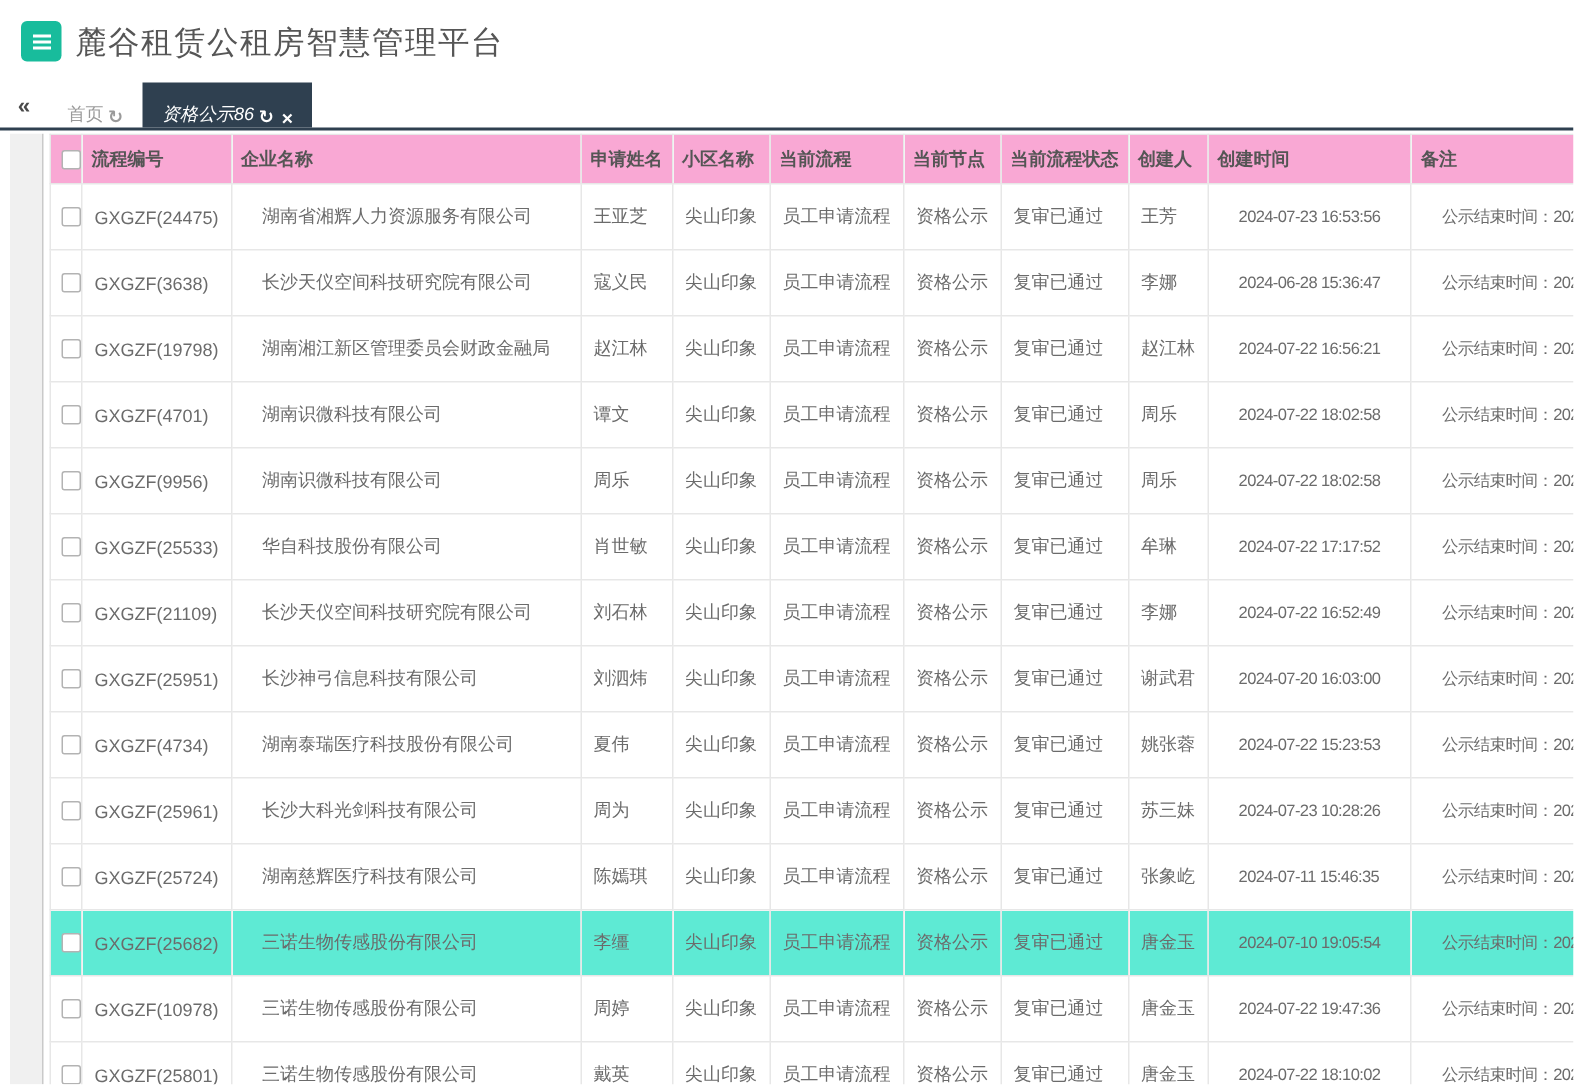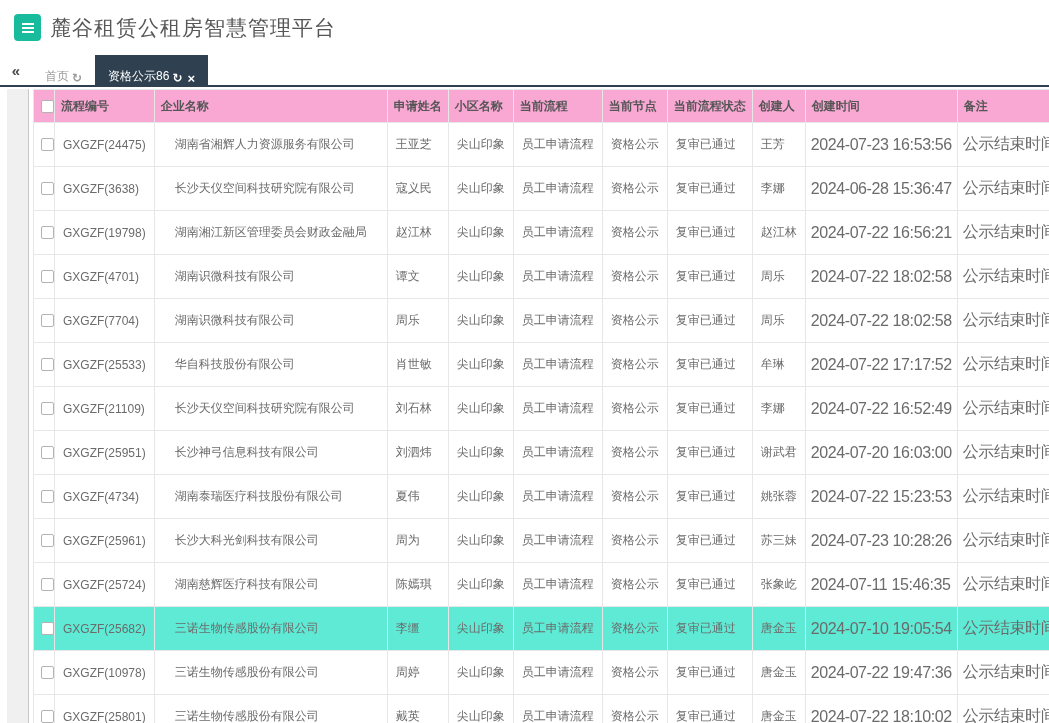--- a/index.html
+++ b/index.html
@@ -21,37 +21,37 @@
   .hamburger::before { top:-4px; } .hamburger::after { top:4px; }
   .app-title { font-size: 21px; font-weight: 400; color: #565656; margin: 0 0 0 9px; letter-spacing: 1px; }
 
   
   .tabbar { height: 32px; border-bottom: 2px solid #2f4050; display: flex; align-items: stretch; background: #fff; }
   .collapse-btn { width: 32px; display:flex; align-items:center; justify-content:center; color:#4a4a4a;
     font-size: 15px; font-weight: bold; cursor: pointer; }
   .tabs { display: flex; }
   .tab { display: flex; align-items: flex-end; gap: 3px; padding: 0 13px; font-size: 12px; color: #9a9a9a; cursor: pointer; }
   .tab .t-icon { font-weight: bold; font-size: 12px; }
-  .tab.active { background: #2f4050; color: #fff; }
+  .tab.active { background: #2f4050; color: #fff; font-style: italic; }
   .tab.active .t-icon { color:#fff; }
   .tab .close { margin-left: 2px; font-weight: bold; font-size: 13px; line-height: 1; }
 
   
   .content { position: absolute; top: 89px; left: 0; right: 0; bottom: 0; display: flex; align-items: flex-start; overflow: hidden; }
   .left-strip { flex: 0 0 29px; align-self: stretch; background: linear-gradient(to right, #fff 7px, #f0f0f0 7px); border-right: 1px solid #c9c9c9; }
   .grid-wrap { margin-left: 4px; }
   table.grid { border-collapse: collapse; table-layout: fixed; }
   .grid th, .grid td {
     border: 1px solid #e7e7e7; padding: 0 8px; text-align: left;
     white-space: nowrap; overflow: hidden; vertical-align: middle;
   }
   .grid thead th { background: #f9a8d4; color: #555; font-size: 12px; font-weight: bold; height: 33px; padding: 0 6px; }
   .grid td { color: #6b6b6b; font-size: 12px; height: 44px; background:#fff; }
   .grid tr.hl td { background: #5eead4; }
-  .grid td.c-created, .grid td.c-remark { font-size: 16px; letter-spacing: -0.4px; padding: 0 5px; }
+  .grid td.c-created, .grid td.c-remark { font-size: 11px; letter-spacing: -0.4px; padding: 0 20px; }
   .grid td.c-company { padding: 0 20px; }
   .checkbox {
     width: 13px; height: 13px; border: 1px solid #b3b3b3; border-radius: 2px; background: #fff; cursor: pointer;
   }
   .c-check { padding: 0 0 0 7px !important; }
 </style>
 </head>
 <body>
 
 <div class="page">
@@ -170,21 +170,21 @@
               <td class="c-node"><span>资格公示</span></td>
               <td class="c-status"><span>复审已通过</span></td>
               <td class="c-creator"><span>周乐</span></td>
               <td class="c-created"><span>2024-07-22 18:02:58</span></td>
               <td class="c-remark"><span>公示结束时间：2024-07-30 16:53:27</span></td>
             </tr>
             <tr class="">
               <td class="c-check">
                 <div class="checkbox"></div>
               </td>
-              <td class="c-id"><span>GXGZF(7704)</span></td>
+              <td class="c-id"><span>GXGZF(9956)</span></td>
               <td class="c-company"><span>湖南识微科技有限公司</span></td>
               <td class="c-applicant"><span>周乐</span></td>
               <td class="c-community"><span>尖山印象</span></td>
               <td class="c-process"><span>员工申请流程</span></td>
               <td class="c-node"><span>资格公示</span></td>
               <td class="c-status"><span>复审已通过</span></td>
               <td class="c-creator"><span>周乐</span></td>
               <td class="c-created"><span>2024-07-22 18:02:58</span></td>
               <td class="c-remark"><span>公示结束时间：2024-07-30 16:53:13</span></td>
             </tr>

